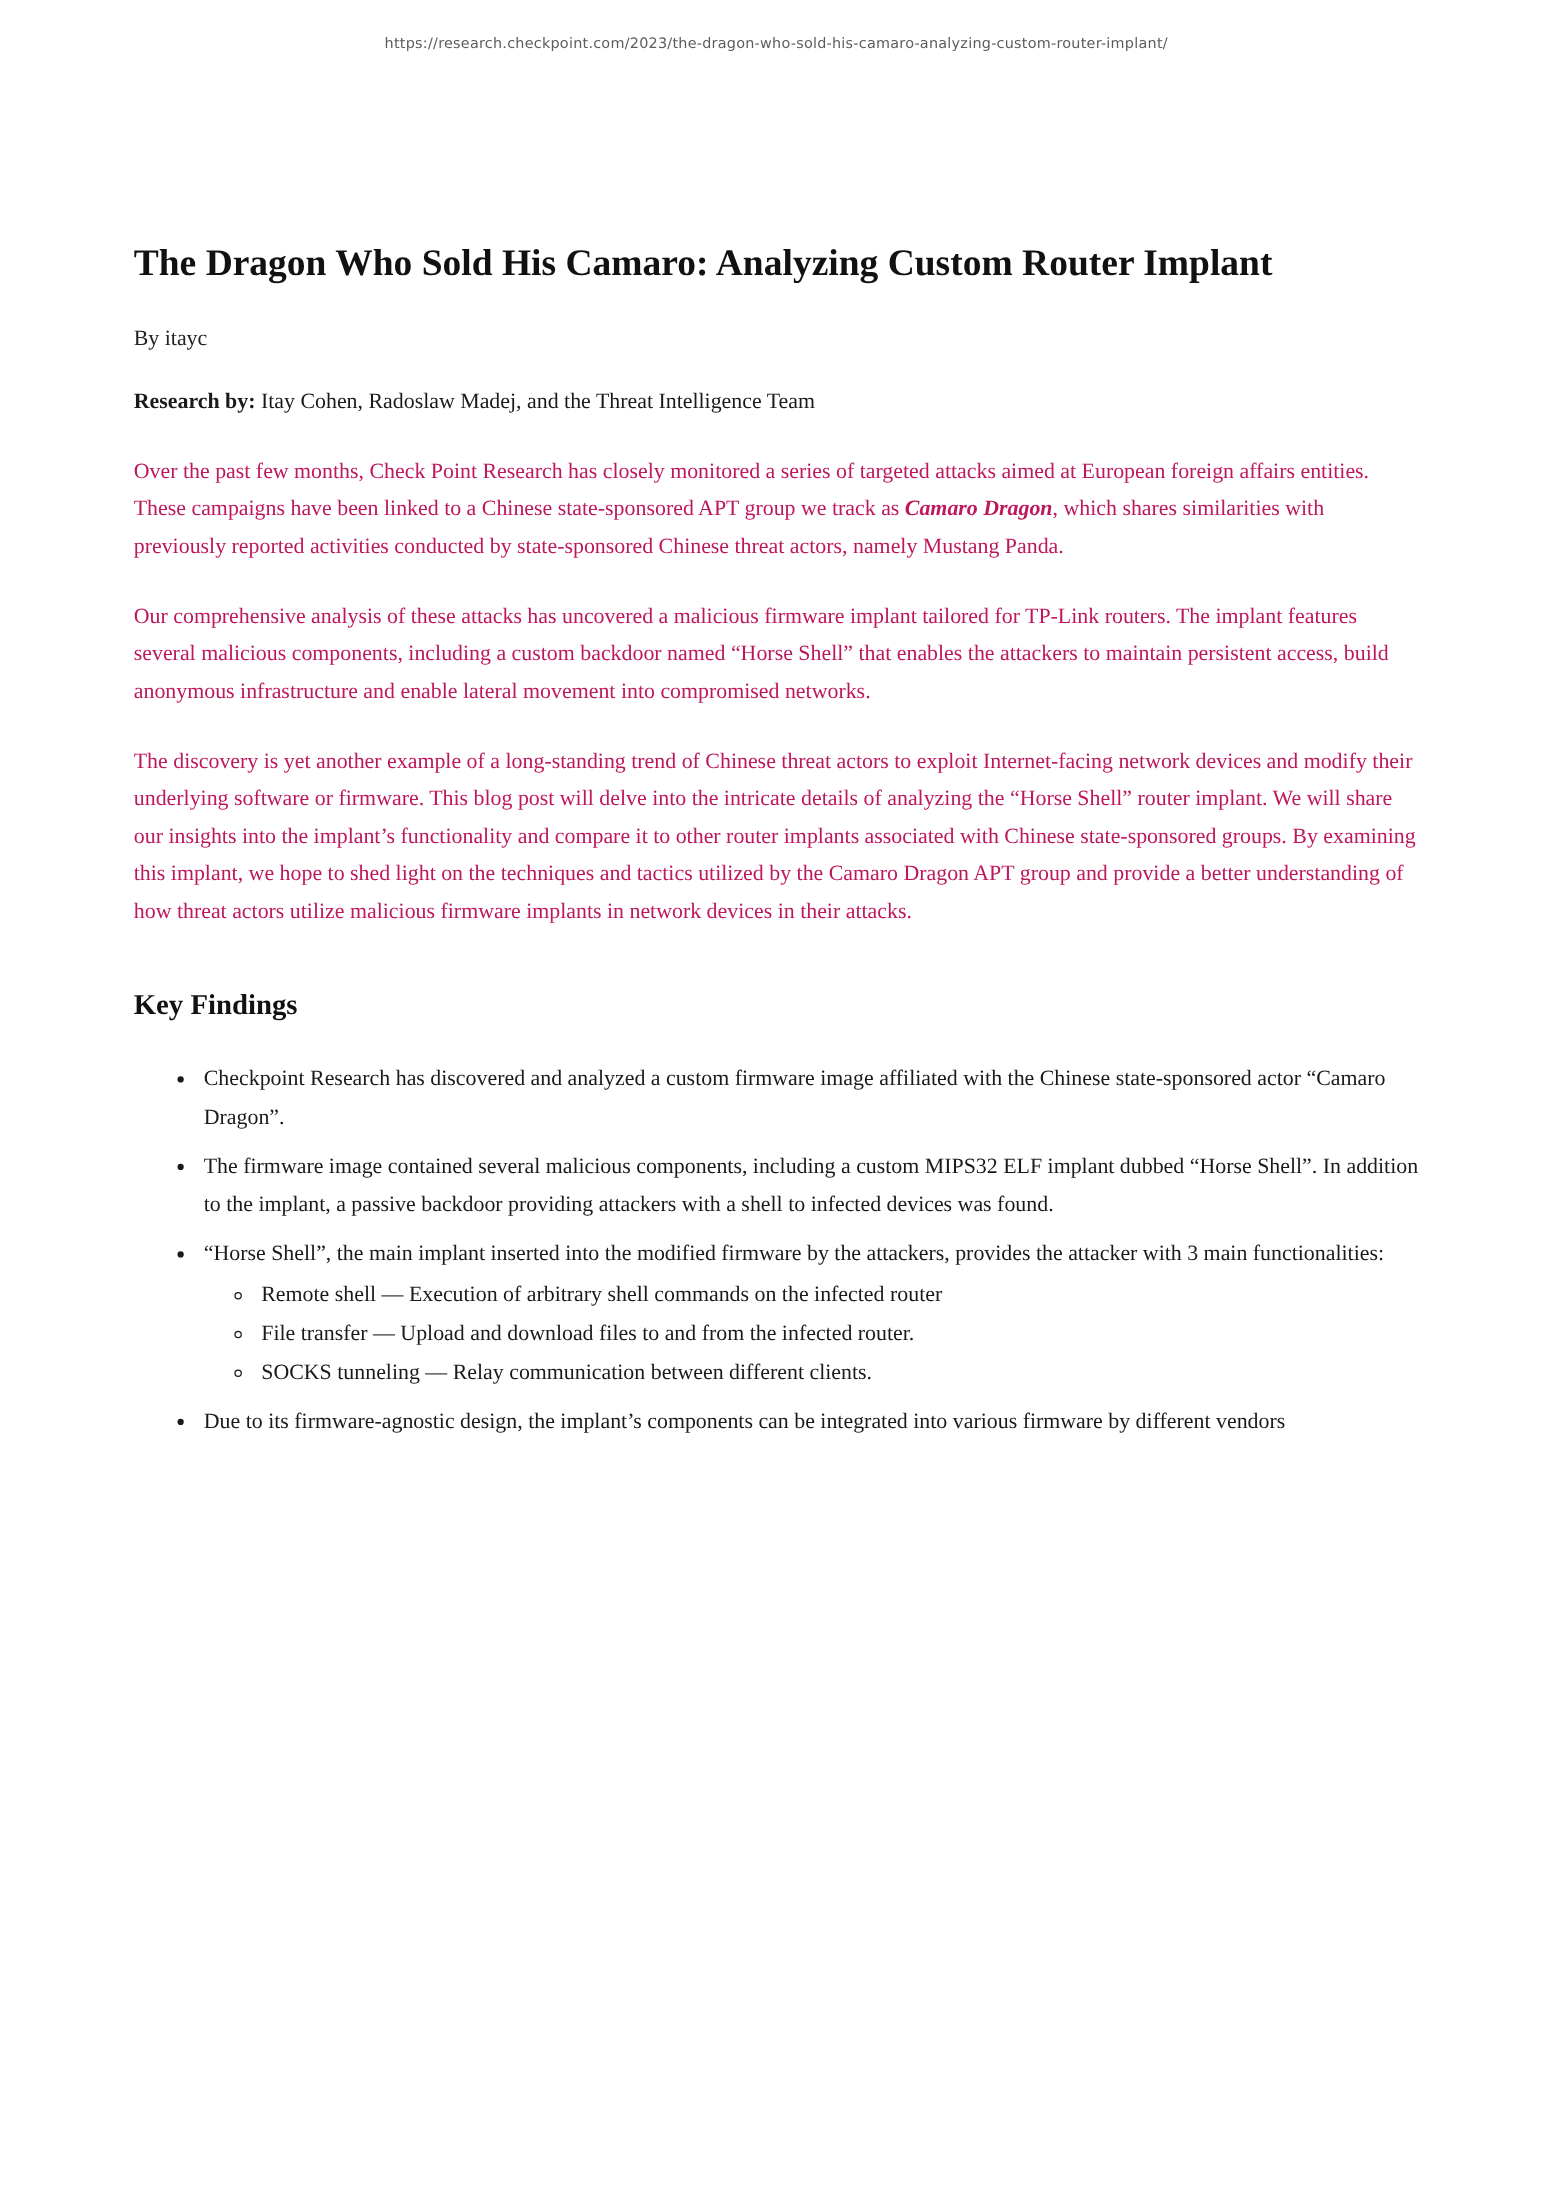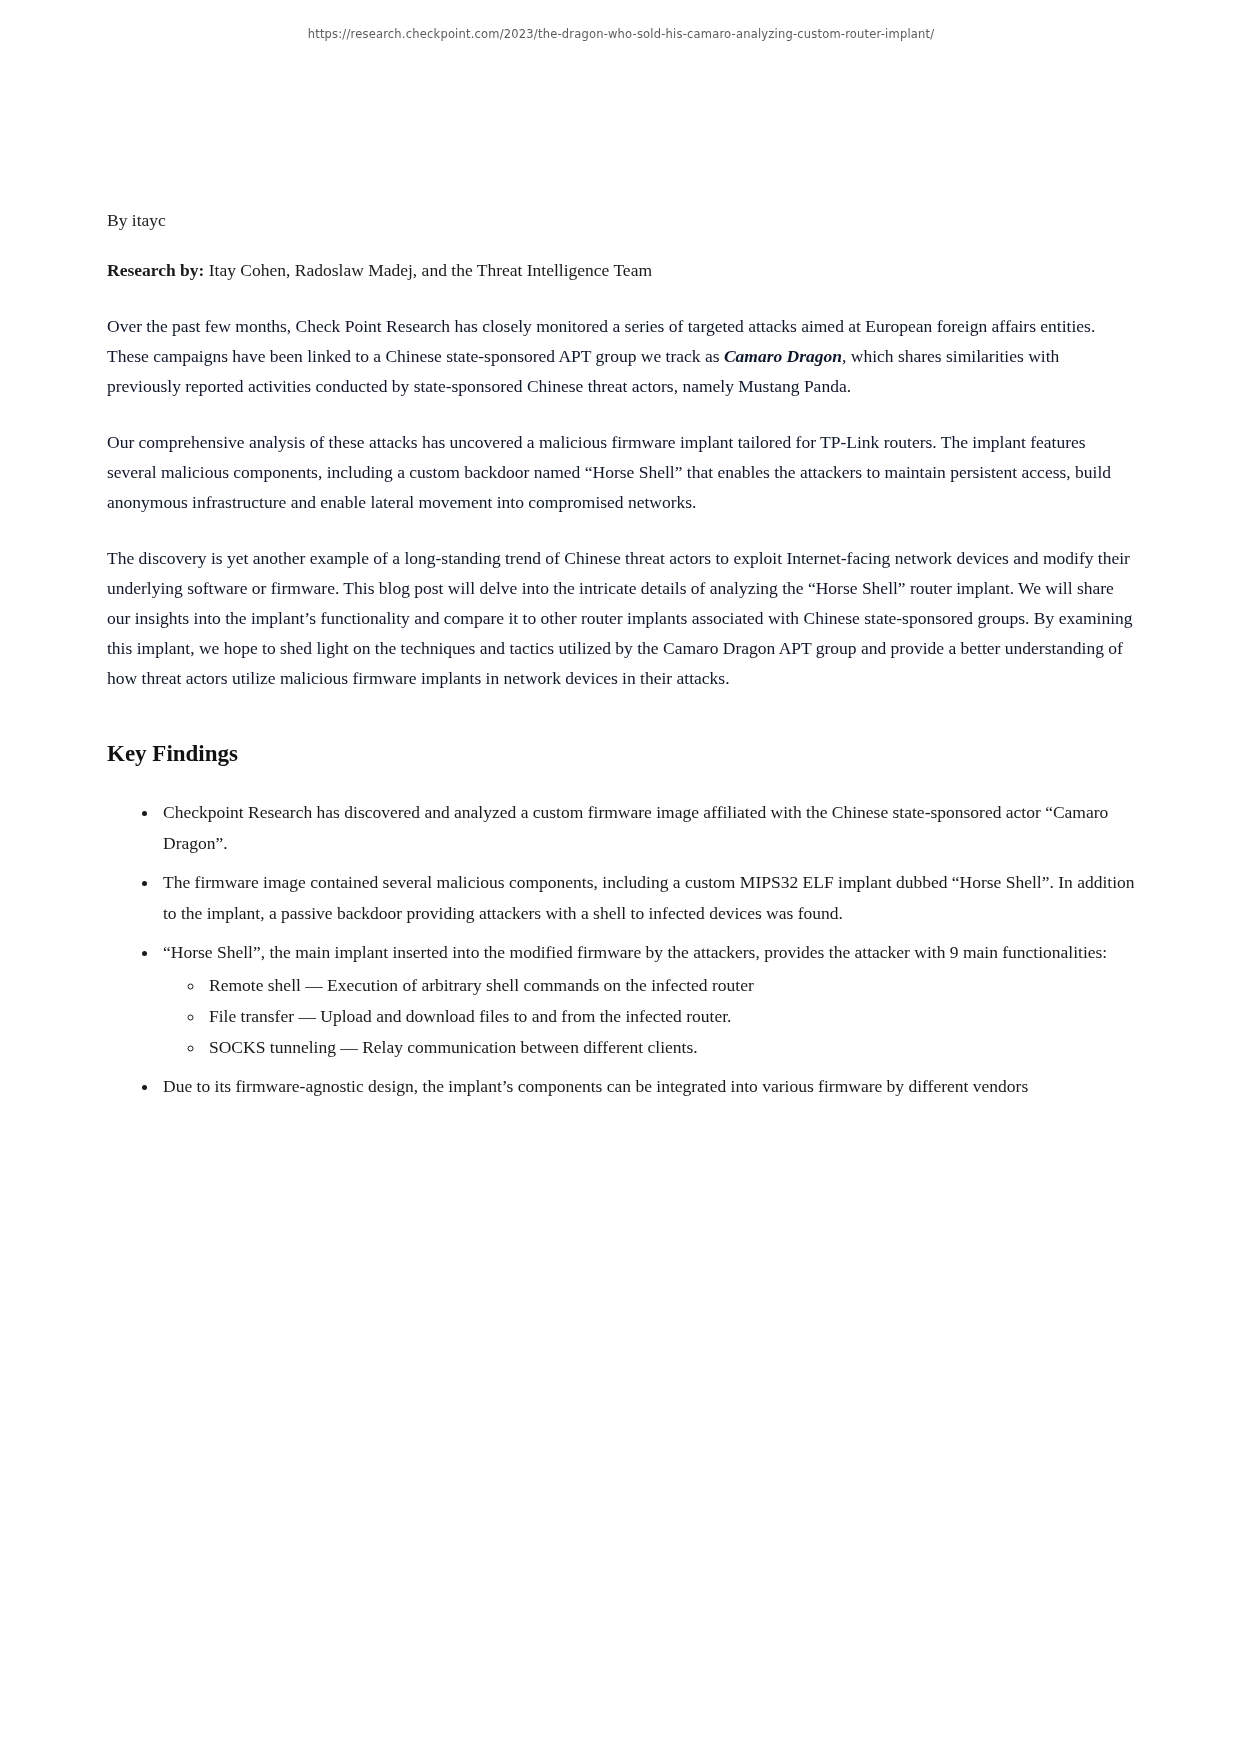--- a/index.html
+++ b/index.html
@@ -52,21 +52,21 @@
     margin: 24px 0 0 0;
     font-size: 17.5px;
     line-height: 30px;
     color: #1a1a1a;
   }
   .research-by strong { font-weight: 700; }
   .para {
     margin: 26px 0 0 0;
     font-size: 17.5px;
     line-height: 30px;
-    color: #0f172a;
+    color: #be185d;
   }
   .section-heading {
     margin: 48px 0 0 0;
     font-size: 23px;
     font-weight: 700;
     color: #111111;
   }
   ul.findings {
     margin: 30px 0 0 0;
     padding-left: 52px;
@@ -101,20 +101,21 @@
 </style>
 </head>
 <body>
 
 <div class="page">
 
   <div class="header-url">https://research.checkpoint.com/2023/the-dragon-who-sold-his-camaro-analyzing-custom-router-implant/</div>
 
   <main class="content">
 
+    <h1 class="title">The Dragon Who Sold His Camaro: Analyzing Custom Router Implant</h1>
 
     <p class="byline">By itayc</p>
 
 
     <p class="research-by"><strong>Research by:</strong><span> Itay Cohen, Radoslaw Madej, and the Threat Intelligence Team</span></p>
 
     <p class="para"><span>Over the past few months, Check Point Research has closely monitored a series of targeted attacks aimed at European foreign affairs entities. These campaigns have been linked to a Chinese state-sponsored APT group we track as </span><strong><em>Camaro Dragon</em></strong><span>, which shares similarities with previously reported activities conducted by state-sponsored Chinese threat actors, namely Mustang Panda.</span></p>
 
     <p class="para">Our comprehensive analysis of these attacks has uncovered a malicious firmware implant tailored for TP-Link routers. The implant features several malicious components, including a custom backdoor named “Horse Shell” that enables the attackers to maintain persistent access, build anonymous infrastructure and enable lateral movement into compromised networks.</p>
 
@@ -123,21 +124,21 @@
     <h2 class="section-heading">Key Findings</h2>
 
     <ul class="findings">
       <li>
         <span>Checkpoint Research has discovered and analyzed a custom firmware image affiliated with the Chinese state-sponsored actor “Camaro Dragon”.</span>
       </li>
       <li>
         <span>The firmware image contained several malicious components, including a custom MIPS32 ELF implant dubbed “Horse Shell”. In addition to the implant, a passive backdoor providing attackers with a shell to infected devices was found.</span>
       </li>
       <li>
-        <span>“Horse Shell”, the main implant inserted into the modified firmware by the attackers, provides the attacker with 9 main functionalities:</span>
+        <span>“Horse Shell”, the main implant inserted into the modified firmware by the attackers, provides the attacker with 3 main functionalities:</span>
         <ul class="sub">
           <li>
             <span>Remote shell — Execution of arbitrary shell commands on the infected router</span>
           </li>
           <li>
             <span>File transfer — Upload and download files to and from the infected router.</span>
           </li>
           <li>
             <span>SOCKS tunneling — Relay communication between different clients.</span>
           </li>

